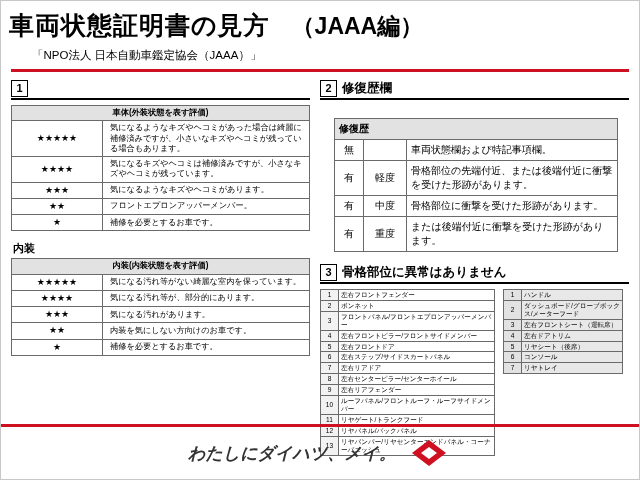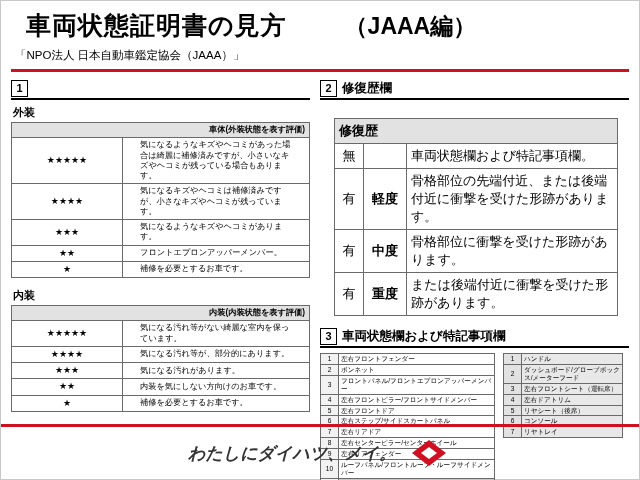--- a/index.html
+++ b/index.html
@@ -8,31 +8,30 @@
     background:#ffffff;
     font-family:"Liberation Sans","DejaVu Sans",sans-serif;
     color:#000;
     overflow:hidden;
   }
   .page{position:relative;width:640px;height:480px;border:1px solid #c8c8c8;box-sizing:border-box;}
 
   
   .title-row{
     display:flex;align-items:flex-end;
-    padding:8px 14px 2px 25px;
-    gap:36px;
+    padding:8px 14px 2px 8px;
   }
   .title-main{
     font-size:25px;font-weight:bold;letter-spacing:1px;
   }
   .title-sub{
     font-size:23px;font-weight:bold;margin-left:22px;
   }
   .assoc{
-    font-size:11.5px;padding:0 14px;margin-top:4px;
+    font-size:11.5px;padding:0 31px;margin-top:4px;
   }
   .redline{
     height:3px;background:#cf1020;margin:6px 10px 0 10px;
   }
 
   
   .cols{display:flex;padding:8px 10px 0 10px;box-sizing:border-box;}
   .col-left{width:300px;}
   .col-right{width:310px;margin-left:10px;}
 
@@ -47,29 +46,29 @@
     font-size:11px;line-height:15px;text-align:center;font-weight:bold;
     margin-right:5px;flex:none;
   }
   .sec-title{font-size:12.5px;font-weight:bold;}
 
   .grp-label{font-size:11px;font-weight:bold;margin:4px 0 2px 2px;}
 
   
   table{border-collapse:collapse;}
   .tbl{width:100%;font-size:8.2px;line-height:1.25;}
-  .tbl td{border:1px solid #6a6a6a;padding:2px 17px;vertical-align:middle;}
-  .tbl .hdr td{background:#e2e2e2;font-weight:bold;font-size:8.2px;text-align:right;padding:2px 4px;}
+  .tbl td{border:1px solid #6a6a6a;padding:2px 7px;vertical-align:middle;}
+  .tbl .hdr td{background:#e2e2e2;font-weight:bold;font-size:8.2px;text-align:center;padding:2px 4px;}
   .star-cell{width:76px;text-align:center;white-space:nowrap;font-size:9px;letter-spacing:0px;}
 
-  .grade-tbl{width:100%;font-size:13px;margin-top:18px;}
+  .grade-tbl{width:100%;font-size:10px;margin-top:18px;}
   .grade-tbl td{border:1px solid #6a6a6a;padding:3px 4px;vertical-align:middle;}
   .grade-tbl .hdr td{background:#e2e2e2;font-weight:bold;}
   .g1{width:20px;text-align:center;}
-  .g2{width:34px;text-align:center;font-weight:bold;}
+  .g2{width:34px;text-align:center;}
 
   
   .parts-wrap{display:flex;gap:8px;margin-top:4px;}
   .parts{font-size:6.6px;line-height:1.2;}
   .parts td{border:1px solid #6a6a6a;padding:1px 2px;vertical-align:middle;}
   .parts .n{width:13px;text-align:center;background:#f2f2f2;}
   .pl{width:175px;}
   .pr{width:120px;}
   .pr .n{background:#e2e2e2;}
   .pr td.lbl{background:#e8e8e8;}
@@ -109,21 +108,20 @@
   <div class="redline"></div>
 
   <div class="cols">
 
     <div class="col-left">
 
       <div class="sec-head">
         <div class="sec-num">1</div>
       </div>
 
-      <div class="grp-label">外装</div>
       <table class="tbl">
         <tbody>
             <tr class="hdr">
               <td colspan="2">車体(外装状態を表す評価)</td>
             </tr>
         <tr>
               <td class="star-cell">★★★★★</td>
               <td>気になるようなキズやヘコミがあった場合は綺麗に補修済みですが、小さいなキズやヘコミが残っている場合もあります。</td>
             </tr>
         <tr>
@@ -205,21 +203,21 @@
         <tr>
               <td class="g1">有</td>
               <td class="g2">重度</td>
               <td>または後端付近に衝撃を受けた形跡があります。</td>
             </tr>
       </tbody>
         </table>
 
       <div class="sec-head" style="margin-top:12px">
         <div class="sec-num">3</div>
-        <div class="sec-title">車両状態欄および特記事項欄</div>
+        <div class="sec-title">骨格部位に異常はありません</div>
       </div>
 
       <div class="parts-wrap">
         <table class="parts pl">
           <tbody>
               <tr>
                 <td class="n">1</td>
                 <td>左右フロントフェンダー</td>
               </tr>
           <tr>

